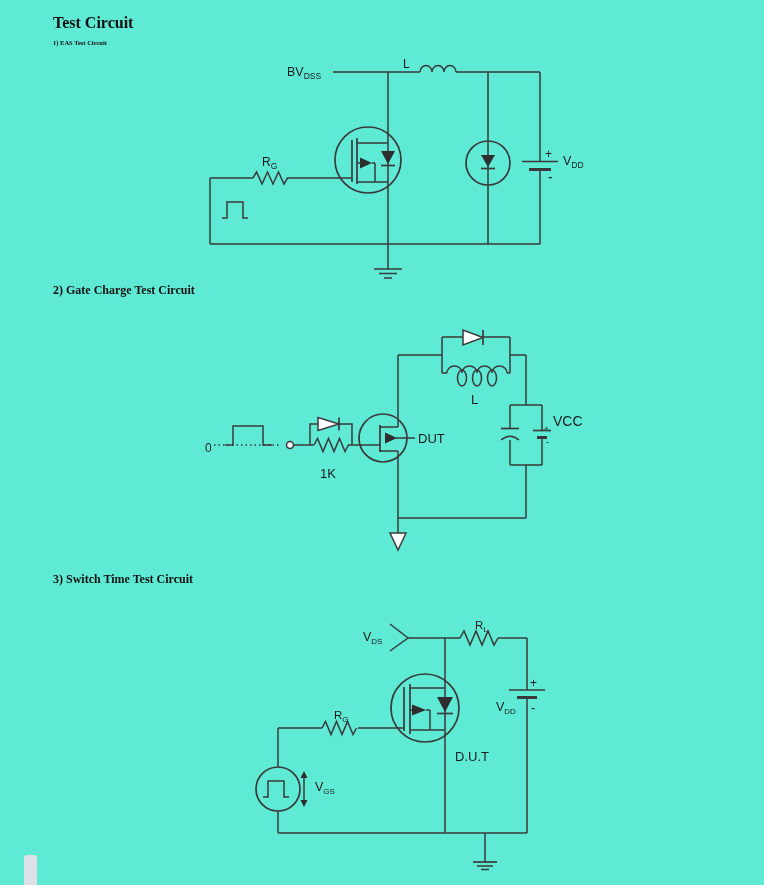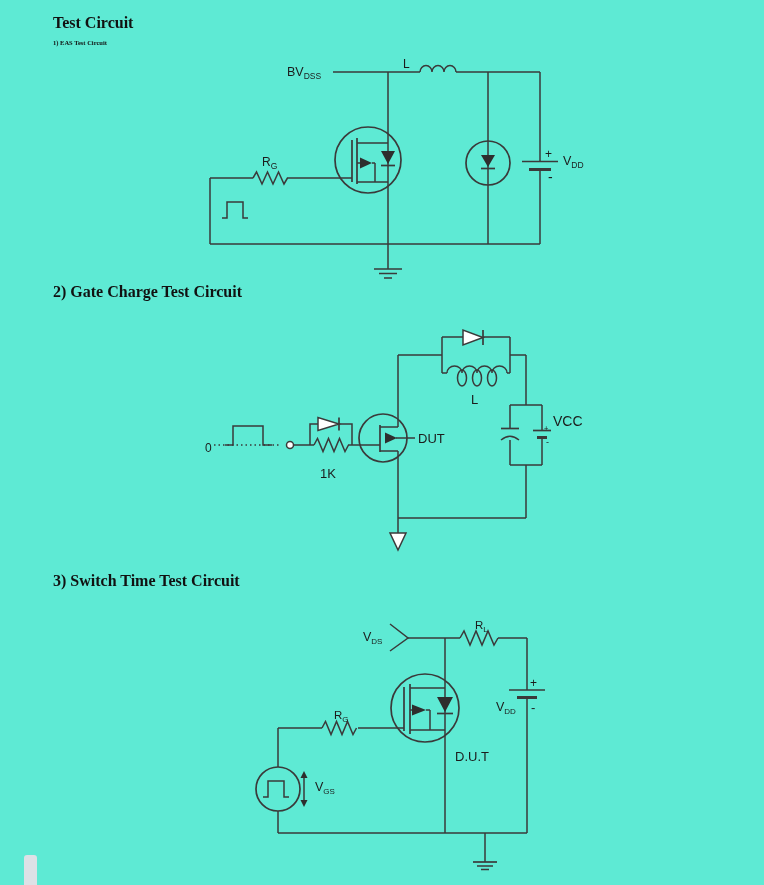--- a/index.html
+++ b/index.html
@@ -1,21 +1,21 @@
 <!DOCTYPE html>
 <html><head>
 <meta charset="utf-8">
 <style>
   html,body{margin:0;padding:0;}
   body{background:#f4f4f4;}
   #page{position:relative;width:764px;height:885px;background:#5eead4;overflow:hidden;
         font-family:"Liberation Serif",serif;}
   .h-title{position:absolute;left:53px;top:14px;font-size:16px;font-weight:bold;color:#111;}
   .h-tiny{position:absolute;left:53px;top:39px;font-size:6.5px;font-weight:bold;color:#111;}
-  .h-sec{position:absolute;left:53px;font-size:16px;font-weight:bold;color:#111;}
+  .h-sec{position:absolute;left:53px;font-size:12px;font-weight:bold;color:#111;}
   svg{position:absolute;left:0;top:0;}
   .w{stroke:#3a3a3a;stroke-width:1.5;fill:none;}
   .w2{stroke:#3a3a3a;stroke-width:1.7;fill:none;}
   .thick{stroke:#3a3a3a;stroke-width:3;fill:none;}
   .f{fill:#2e2e2e;stroke:none;}
   .o{fill:#ffffff;stroke:#3a3a3a;stroke-width:1.5;stroke-linejoin:miter;}
   .t{fill:#1c1c1c;font-family:"Liberation Sans",sans-serif;}
   .artifact{position:absolute;left:24px;top:855px;width:13px;height:30px;
             background:#dde1e6;border-radius:3px 3px 0 0;}
 </style>

